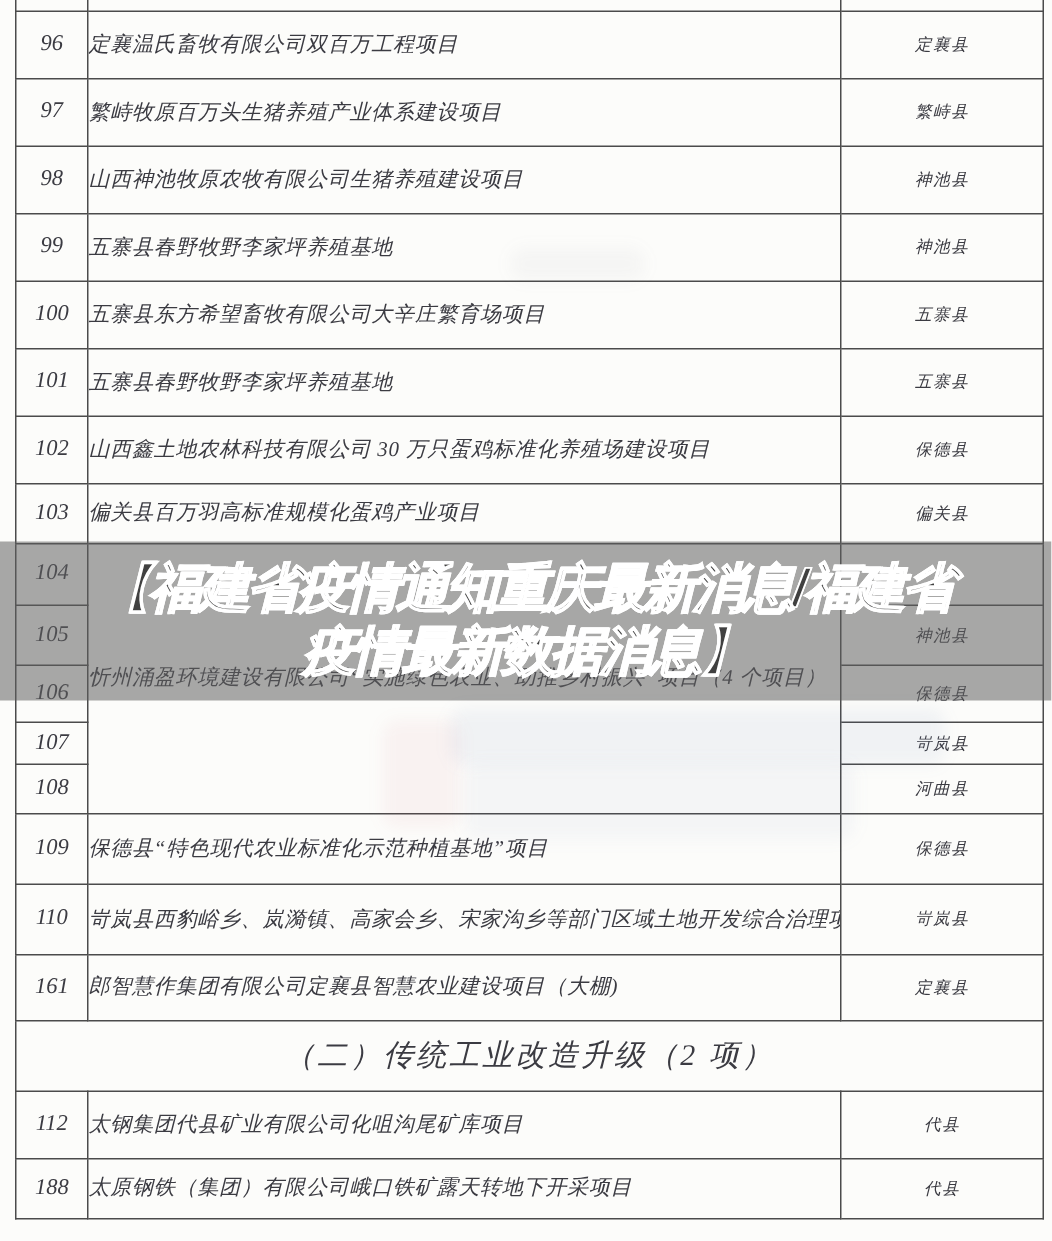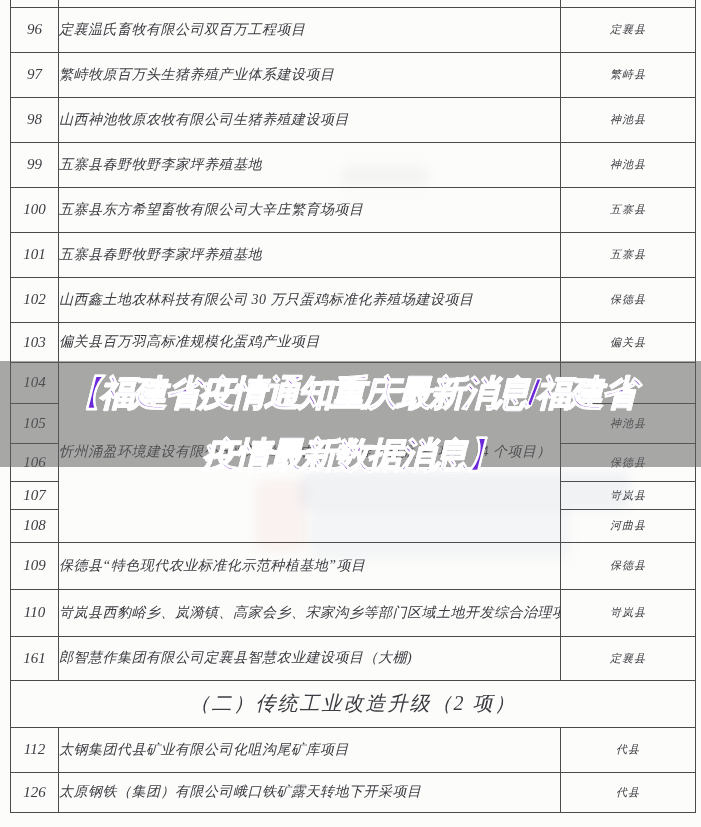--- a/index.html
+++ b/index.html
@@ -55,25 +55,24 @@
     z-index:5;
     display:flex;flex-direction:column;justify-content:center;
     text-align:center;
   }
   .banner-line{
     font-family:"Liberation Sans","DejaVu Sans",sans-serif;
     font-weight:900;
     font-size:35px;
     line-height:42px;
     letter-spacing:-2px;
-    color:#6d28d9;
+    color:#404040;
     -webkit-text-stroke:1.2px #ffffff;
     text-shadow:0.6px 0 #fff,-0.6px 0 #fff,0 0.6px #fff,0 -0.6px #fff;
     white-space:nowrap;
-    margin-top:20px;
   }
   
   .ghost{position:absolute;z-index:1;filter:blur(5px);border-radius:10px;}
   .ghost1{left:300px;top:472px;width:330px;height:38px;background:rgba(90,110,175,0.07);}
   .ghost2{left:310px;top:508px;width:260px;height:52px;background:rgba(90,110,175,0.05);}
   .ghost3{left:255px;top:480px;width:52px;height:72px;background:rgba(205,90,95,0.06);}
   .ghost4{left:340px;top:165px;width:90px;height:22px;background:rgba(120,120,130,0.05);}
 </style>
 </head>
 <body>
@@ -175,21 +174,21 @@
     </tr>
     <tr style="height:47px">
       <td class="section-cell" colspan="3">（二）传统工业改造升级（2 项）</td>
     </tr>
     <tr style="height:45px">
       <td class="col-no">112</td>
       <td class="col-project">太钢集团代县矿业有限公司化咀沟尾矿库项目</td>
       <td class="col-county">代县</td>
     </tr>
     <tr style="height:40px">
-      <td class="col-no">126</td>
+      <td class="col-no">188</td>
       <td class="col-project">太原钢铁（集团）有限公司峨口铁矿露天转地下开采项目</td>
       <td class="col-county">代县</td>
     </tr>
   </tbody>
     </table>
 
   <div class="banner">
     <div class="banner-line">【福建省疫情通知重庆最新消息/福建省</div>
     <div class="banner-line">疫情最新数据消息】</div>
   </div>

